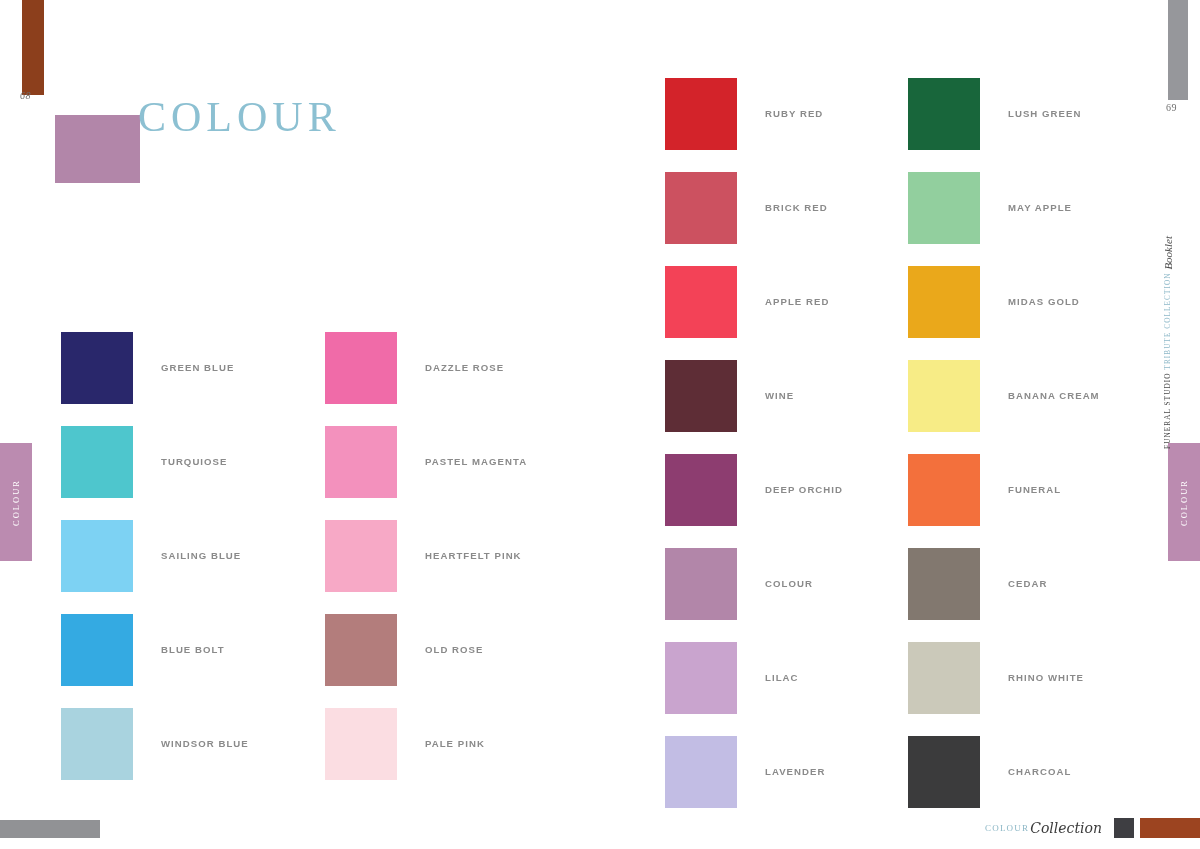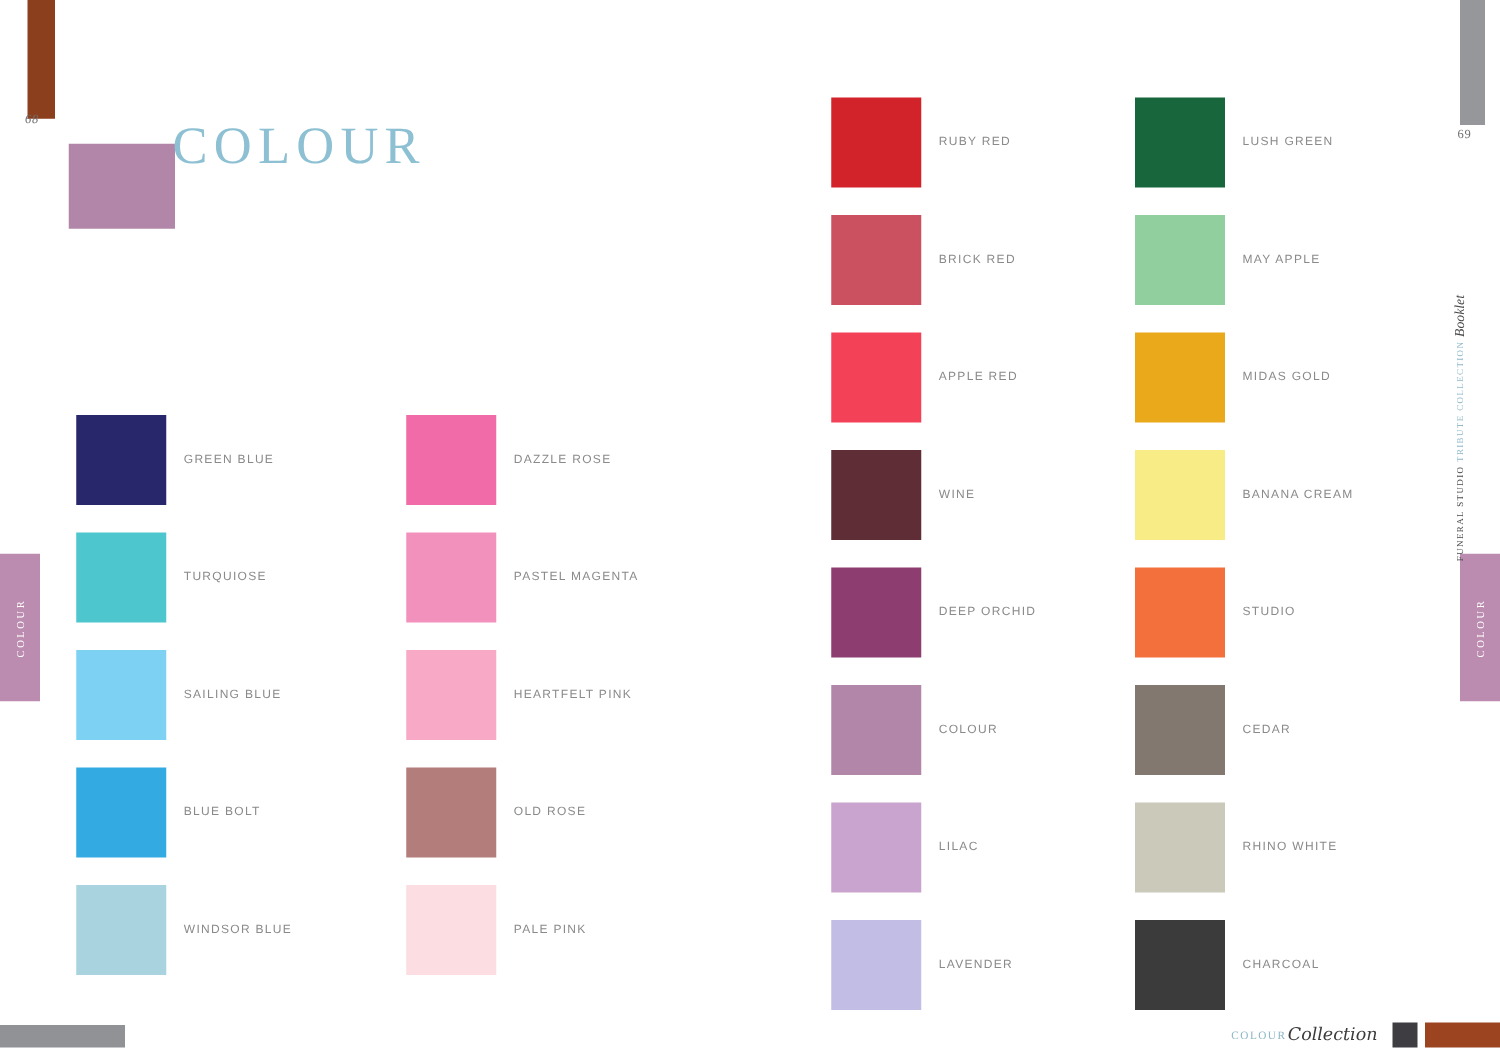--- a/index.html
+++ b/index.html
@@ -137,26 +137,27 @@
     position: relative;
     height: 94px;
   }
   .swatch-chip {
     position: absolute;
     left: 0; top: 0;
     width: 72px; height: 72px;
   }
   .swatch-label {
     position: absolute;
-    left: 86px;
+    left: 100px;
     top: 30px;
     white-space: nowrap;
     font-size: 9.6px;
     letter-spacing: 1.05px;
     color: #8a8a8a;
+    font-weight: bold;
   }
 
   
   .col-1 { left: 61px;  top: 332px; }
   .col-2 { left: 325px; top: 332px; }
   .col-3 { left: 665px; top: 78px;  }
   .col-4 { left: 908px; top: 78px;  }
 
   
   .footer {
@@ -308,21 +309,21 @@
       <div class="swatch-row">
         <div class="swatch-chip" style="background: rgb(234, 168, 27);"></div>
         <div class="swatch-label">MIDAS GOLD</div>
       </div>
       <div class="swatch-row">
         <div class="swatch-chip" style="background: rgb(247, 236, 134);"></div>
         <div class="swatch-label">BANANA CREAM</div>
       </div>
       <div class="swatch-row">
         <div class="swatch-chip" style="background: rgb(243, 112, 60);"></div>
-        <div class="swatch-label">STUDIO</div>
+        <div class="swatch-label">FUNERAL</div>
       </div>
       <div class="swatch-row">
         <div class="swatch-chip" style="background: rgb(130, 120, 111);"></div>
         <div class="swatch-label">CEDAR</div>
       </div>
       <div class="swatch-row">
         <div class="swatch-chip" style="background: rgb(203, 201, 186);"></div>
         <div class="swatch-label">RHINO WHITE</div>
       </div>
       <div class="swatch-row">

